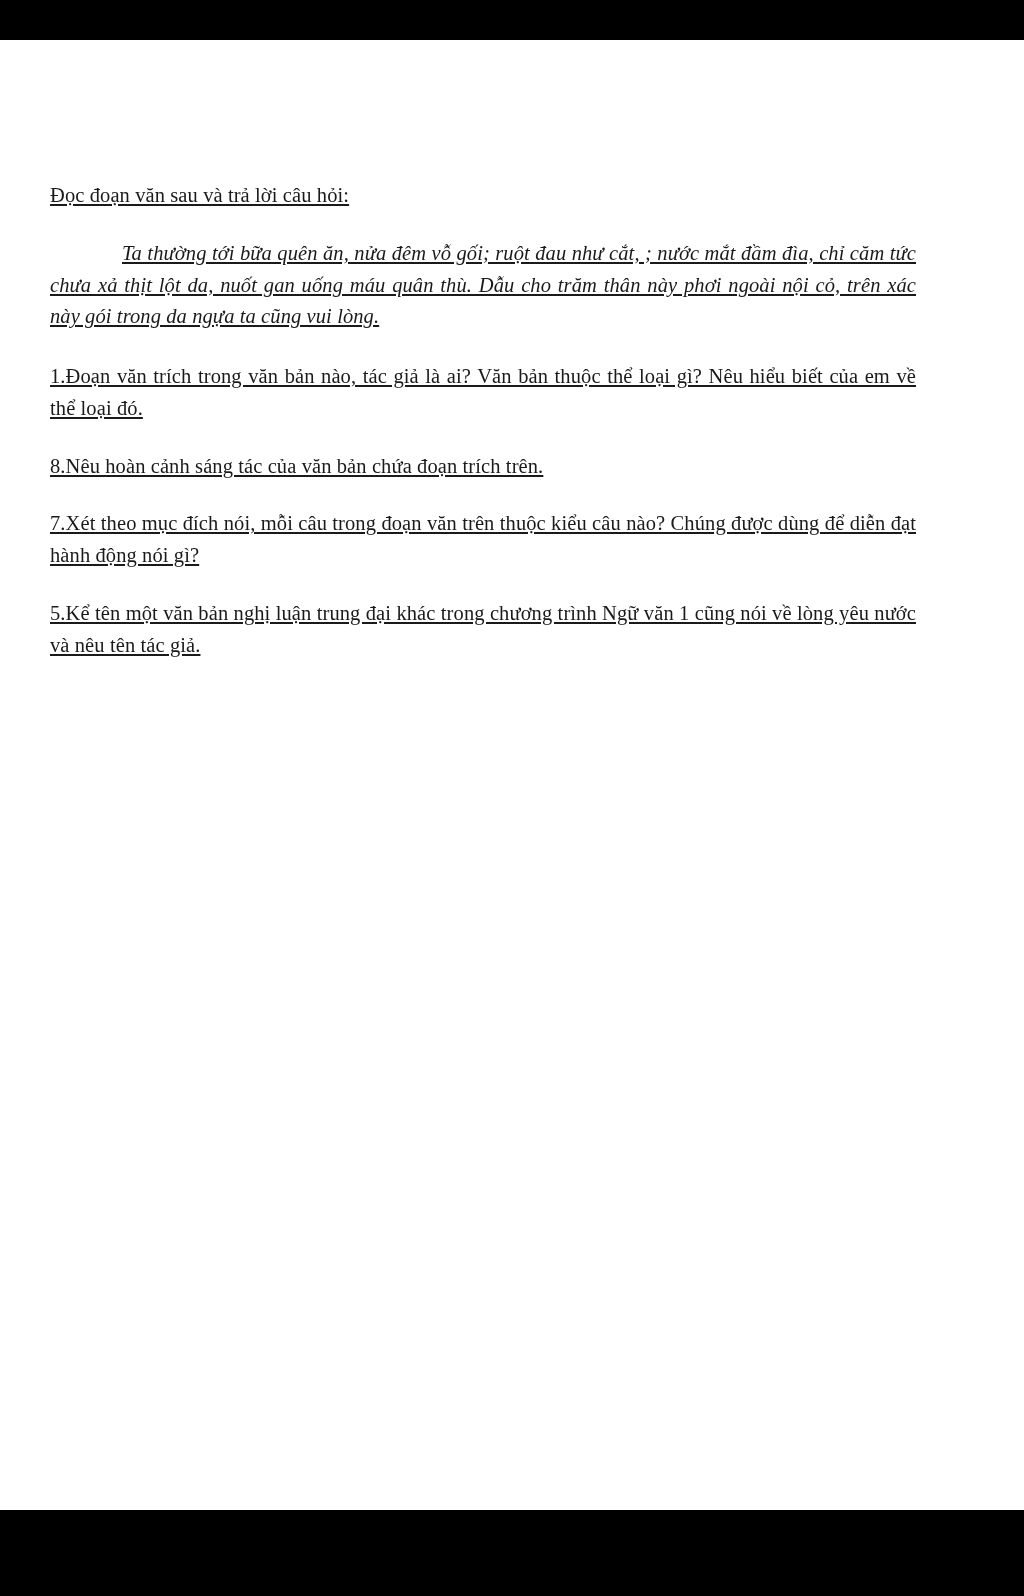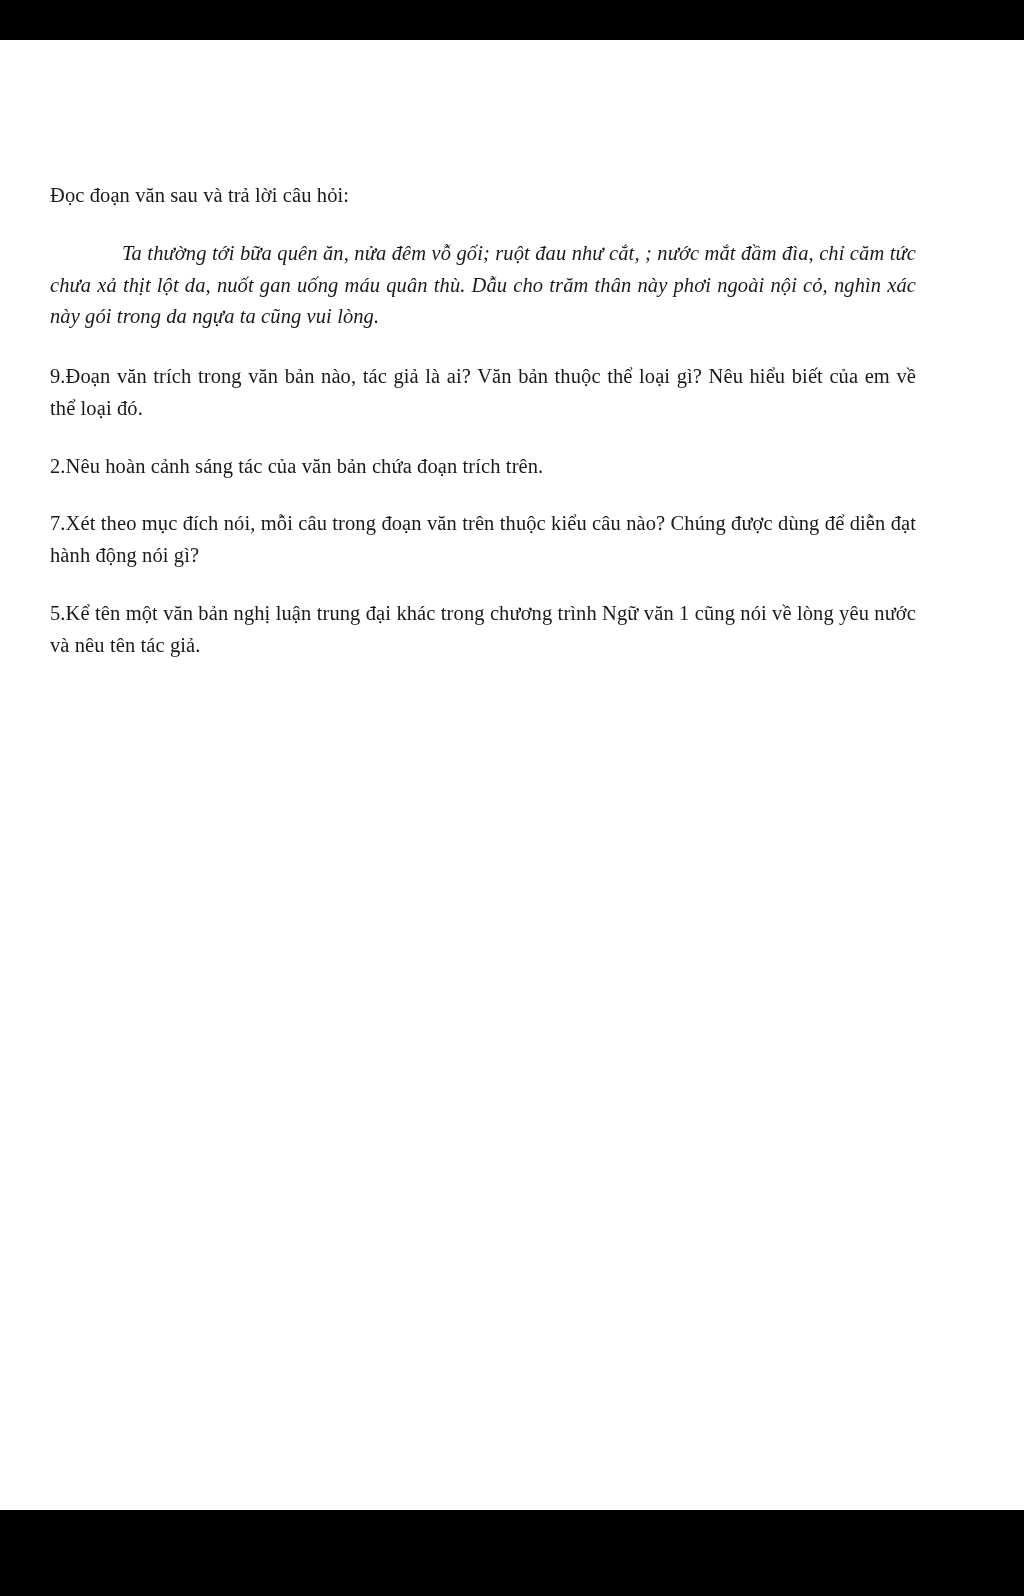--- a/index.html
+++ b/index.html
@@ -25,20 +25,21 @@
     padding: 140px 108px 0 50px;
     box-sizing: border-box;
   }
   .para {
     font-size: 20.5px;
     line-height: 1.55;
     color: #1a1a1a;
     text-align: justify;
     margin: 0 0 22px 0;
     letter-spacing: 0.1px;
+    text-decoration: underline;
   }
   .para.intro {
     text-align: left;
     margin-bottom: 26px;
   }
   .quote {
     font-style: italic;
     text-indent: 72px;
     margin-bottom: 28px;
   }
@@ -57,23 +58,23 @@
 </head>
 <body>
 
 <div class="top-band"></div>
 
 <div id="page-wrap">
   <div class="page-inner">
 
     <p class="para intro">Đọc đoạn văn sau và trả lời câu hỏi:</p>
 
-    <p class="para quote">Ta thường tới bữa quên ăn, nửa đêm vỗ gối; ruột đau như cắt, ; nước mắt đầm đìa, chỉ căm tức chưa xả thịt lột da, nuốt gan uống máu quân thù. Dẫu cho trăm thân này phơi ngoài nội cỏ, nghìn xác này gói trong da ngựa ta cũng vui lòng.</p>
+    <p class="para quote">Ta thường tới bữa quên ăn, nửa đêm vỗ gối; ruột đau như cắt, ; nước mắt đầm đìa, chỉ căm tức chưa xả thịt lột da, nuốt gan uống máu quân thù. Dẫu cho trăm thân này phơi ngoài nội cỏ, trên xác này gói trong da ngựa ta cũng vui lòng.</p>
 
-    <p class="para question">9.Đoạn văn trích trong văn bản nào, tác giả là ai? Văn bản thuộc thể loại gì? Nêu hiểu biết của em về thể loại đó.</p>
-    <p class="para question">2.Nêu hoàn cảnh sáng tác của văn bản chứa đoạn trích trên.</p>
+    <p class="para question">1.Đoạn văn trích trong văn bản nào, tác giả là ai? Văn bản thuộc thể loại gì? Nêu hiểu biết của em về thể loại đó.</p>
+    <p class="para question">8.Nêu hoàn cảnh sáng tác của văn bản chứa đoạn trích trên.</p>
     <p class="para question">7.Xét theo mục đích nói, mỗi câu trong đoạn văn trên thuộc kiểu câu nào? Chúng được dùng để diễn đạt  hành động nói gì?</p>
     <p class="para question">5.Kể tên một văn bản nghị luận trung đại khác trong chương trình Ngữ văn 1 cũng nói về lòng yêu nước và nêu tên tác giả.</p>
 
   </div>
 </div>
 
 <div class="bottom-band"></div>
 
 </body></html>

